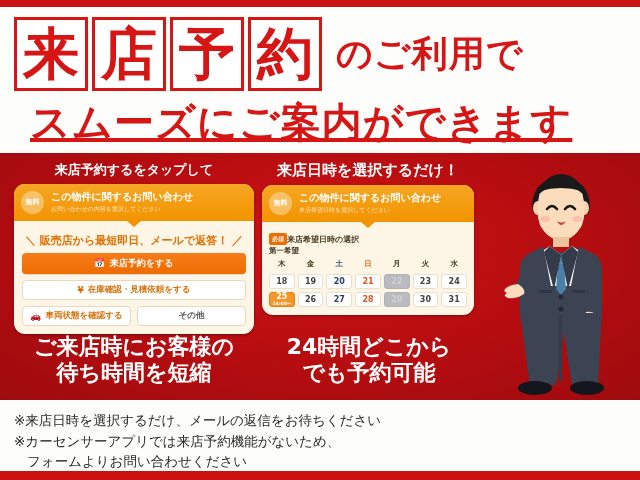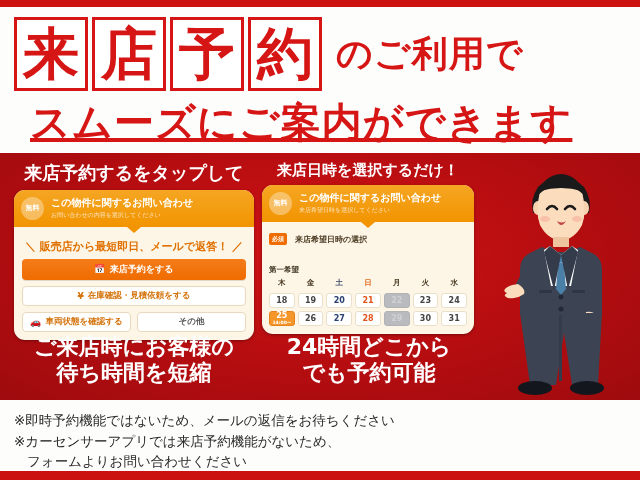--- a/index.html
+++ b/index.html
@@ -48,21 +48,21 @@
   .panel { position:absolute; top:8px; }
   .panel-left  { left:14px;  width:240px; }
   .panel-right { left:262px; width:212px; }
 
   .panel-title {
     color:#ffffff; font-weight:bold; text-align:center;
     font-size:15px; letter-spacing:0px; white-space:nowrap;
     font-family:"DejaVu Sans","Liberation Sans",sans-serif;
     margin-bottom:5px;
   }
-  .panel-left .panel-title  { font-size:18px; }
+  .panel-left .panel-title  { font-size:13px; }
   .panel-right .panel-title { font-size:15px; }
 
   
   .mock {
     background:#fdf5e6; border-radius:11px; overflow:hidden;
     box-shadow:0 1px 3px rgba(0,0,0,.35);
   }
   .mock-head {
     background:linear-gradient(#f5a623,#f29400);
     padding:6px 7px 7px 7px; display:flex; align-items:center; gap:7px;
@@ -109,21 +109,21 @@
     background:#fff; border:1px solid #e8d9bd; color:#d4730c;
     height:20px; font-size:8.5px; margin-bottom:6px;
   }
   .btn-row { display:flex; gap:6px; }
   .btn-row .btn-ghost { flex:1 1 0; margin-bottom:0; }
   .btn-row .btn-ghost.other { color:#555; }
   .bicon { font-size:9px; line-height:1; }
 
   
   .mock-body-r { padding:5px 7px 8px 7px; }
-  .cal-head { display:flex; align-items:center; gap:8px; margin-bottom:20px; }
+  .cal-head { display:flex; align-items:center; gap:0; margin-bottom:1px; }
   .cal-badge {
     background:#ef6c00; color:#fff; font-size:6px; font-weight:bold;
     padding:1.5px 3px; border-radius:2px; white-space:nowrap;
     font-family:"DejaVu Sans","Liberation Sans",sans-serif;
   }
   .cal-head-label {
     font-size:8px; color:#4a3a22; font-weight:bold; white-space:nowrap;
     font-family:"DejaVu Sans","Liberation Sans",sans-serif;
   }
   .cal-pref {
@@ -370,21 +370,21 @@
       <path d="M22 160 l82 0 l-4 72 l-26 0 l-8 -52 l-8 52 l-26 0Z" fill="#3c4454"></path>
       <rect x="61" y="162" width="3" height="66" fill="#343c4b"></rect>
 
       <ellipse cx="37" cy="235" rx="17" ry="7" fill="#14161d"></ellipse>
       <ellipse cx="89" cy="235" rx="17" ry="7" fill="#14161d"></ellipse>
     </svg>
   </div>
 
   <div class="footer">
     <div class="notes">
-      <div>※即時予約機能ではないため、メールの返信をお待ちください</div>
+      <div>※来店日時を選択するだけ、メールの返信をお待ちください</div>
       <div>※カーセンサーアプリでは来店予約機能がないため、</div>
       <div class="indent">フォームよりお問い合わせください</div>
     </div>
 
   </div>
 
   <div class="rule-bottom"></div>
 </div>
 
 </body></html>

